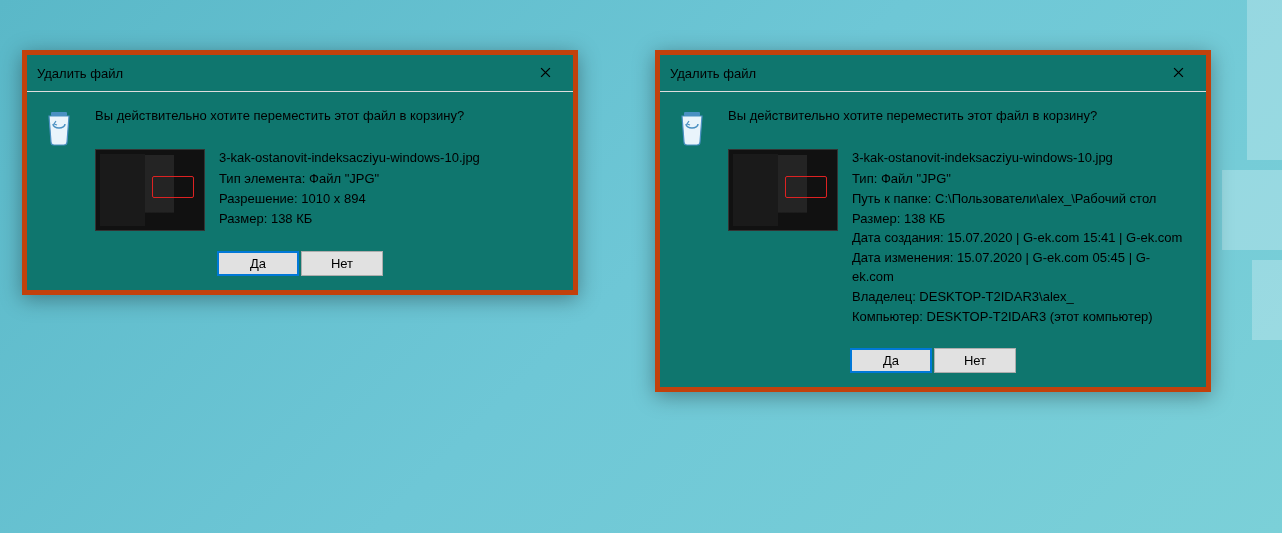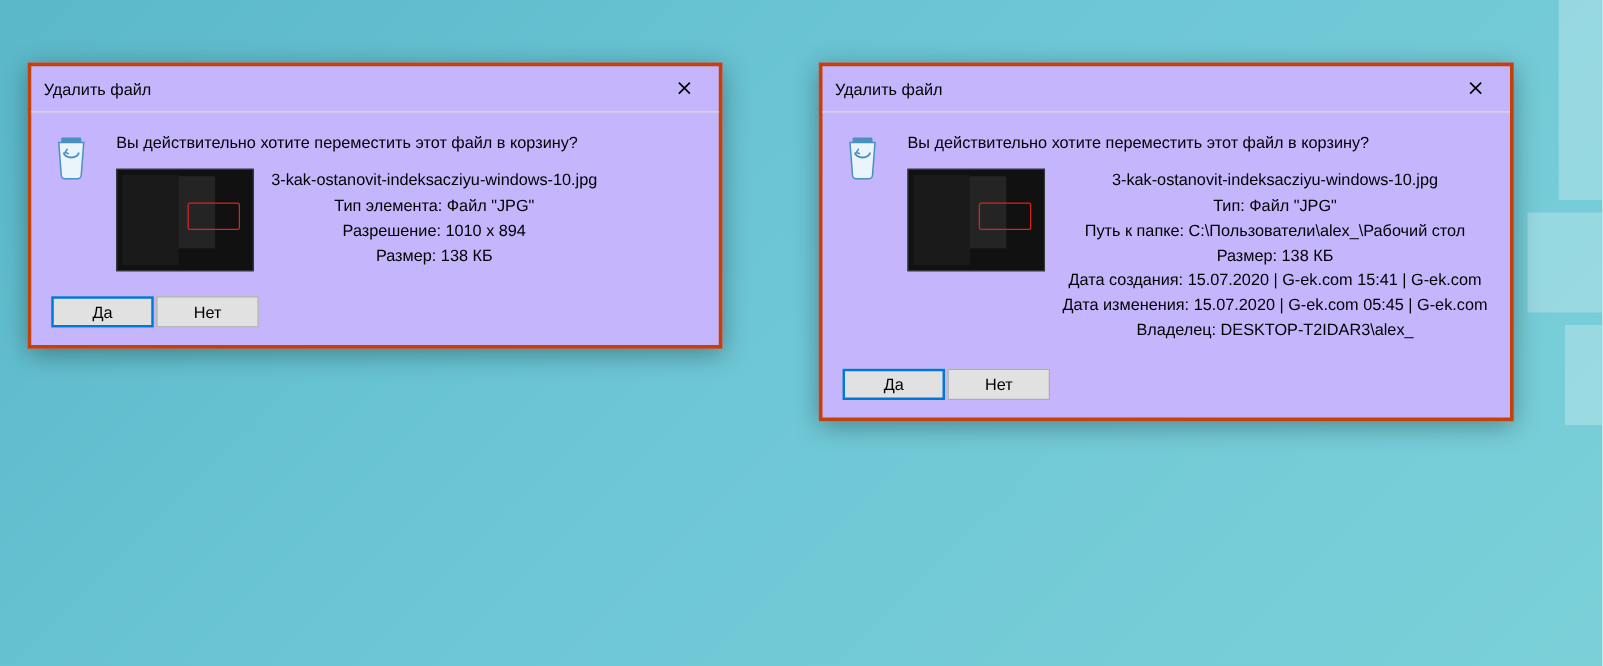--- a/index.html
+++ b/index.html
@@ -14,22 +14,22 @@
       overflow: hidden;
     }
     
     .bg-stripe { position: absolute; background: rgba(255,255,255,0.25); }
     .bg-stripe.s1 { right: 0; top: 0; width: 35px; height: 160px; }
     .bg-stripe.s2 { right: 0; top: 170px; width: 60px; height: 80px; }
     .bg-stripe.s3 { right: 0; top: 260px; width: 30px; height: 80px; }
 
     .dialog {
       position: absolute;
-      background: #c4b5fd;
-      border: 3px solid #c2410c;
+      background: #0f766e;
+      border: 5px solid #c2410c;
       box-shadow: 0 4px 20px rgba(0,0,0,0.35);
     }
     .dialog.d1 { left: 22px;  top: 50px; width: 556px; }
     .dialog.d2 { left: 655px; top: 50px; width: 556px; }
 
     .titlebar {
       display: flex;
       align-items: center;
       justify-content: space-between;
       padding: 6px 8px 6px 10px;
@@ -50,21 +50,21 @@
       display: flex;
       padding: 16px 18px 10px 14px;
       gap: 14px;
     }
     .icon-col { width: 40px; flex: none; }
     .recycle-icon {
       width: 36px; height: 40px;
       display:flex; align-items:center; justify-content:center;
     }
     .main-col { flex: 1; }
-    .question { margin-bottom: 14px; font-size: 13px; }
+    .question { margin-bottom: 26px; font-size: 13px; }
     .file-row { display: flex; gap: 14px; }
     .thumb {
       width: 110px; height: 82px;
       background: #111;
       border: 1px solid #333;
       flex: none;
       position: relative;
       overflow: hidden;
     }
     .thumb::before{
@@ -72,26 +72,26 @@
       position:absolute; left:4px; top:4px; right:4px; bottom:4px;
       background:
         linear-gradient(#1a1a1a,#1a1a1a) 0 0/45% 100% no-repeat,
         linear-gradient(#242424,#242424) 48% 8%/50% 80% no-repeat;
     }
     .thumb::after{
       content:"";
       position:absolute; right:10px; top:26px; width:40px; height:20px;
       border:1px solid #d22; border-radius:2px;
     }
-    .meta { font-size: 13px; line-height: 1.45; text-align: center; }
+    .meta { font-size: 13px; line-height: 1.45; }
     .meta .fname { margin-bottom: 2px; }
     .meta .line { margin-bottom: 1px; }
 
     .buttons {
-      display:flex; justify-content:flex-start; gap:2px;
+      display:flex; justify-content:center; gap:2px;
       padding: 10px 16px 14px;
     }
     .btn {
       min-width: 82px;
       padding: 4px 14px;
       background: #e1e1e1;
       border: 1px solid #adadad;
       font-size: 13px;
       text-align: center;
       cursor: pointer;
@@ -176,20 +176,21 @@
       <div class="file-row">
         <div class="thumb"></div>
         <div class="meta">
           <div class="fname">3-kak-ostanovit-indeksacziyu-windows-10.jpg</div>
           <div class="line">Тип: Файл "JPG"</div>
           <div class="line">Путь к папке: C:\Пользователи\alex_\Рабочий стол</div>
           <div class="line">Размер: 138 КБ</div>
           <div class="line">Дата создания: 15.07.2020 | G-ek.com 15:41 | G-ek.com</div>
           <div class="line">Дата изменения: 15.07.2020 | G-ek.com 05:45 | G-ek.com</div>
           <div class="line">Владелец: DESKTOP-T2IDAR3\alex_</div>
+          <div class="line">Компьютер: DESKTOP-T2IDAR3 (этот компьютер)</div>
         </div>
       </div>
     </div>
   </div>
   <div class="buttons">
     <div class="btn primary">Да</div>
     <div class="btn">Нет</div>
   </div>
 </div>
 

